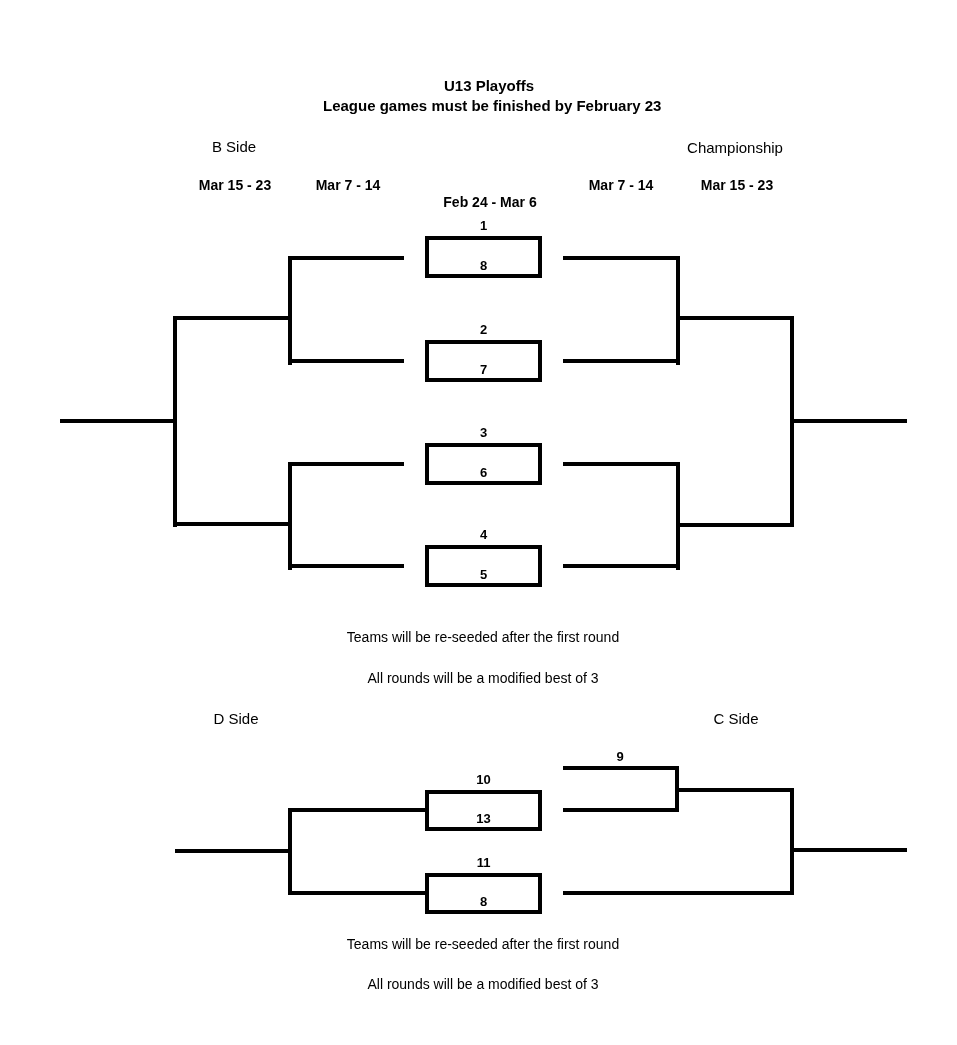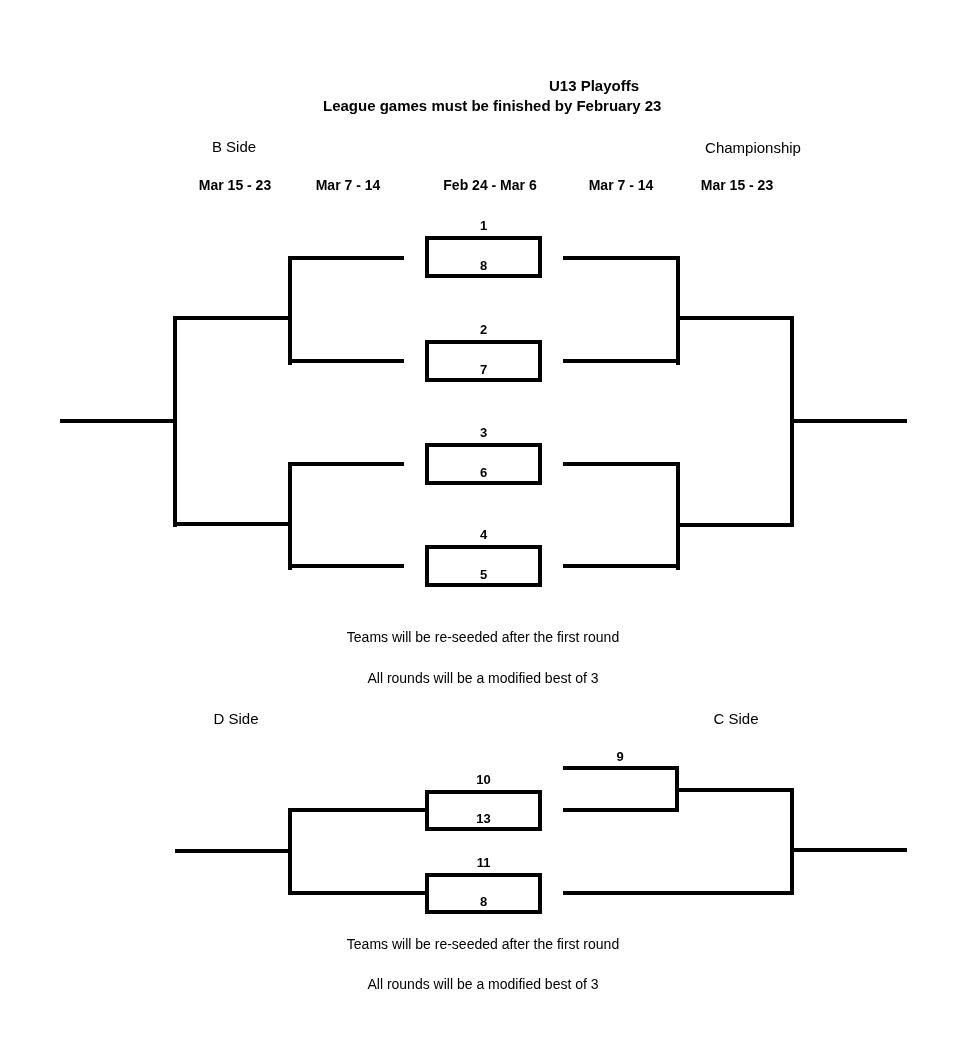--- a/index.html
+++ b/index.html
@@ -26,29 +26,29 @@
   .match-box { position: relative; border: 4px solid #000; height: 42px; box-sizing: border-box; }
   .match-box.short { height: 41px; text-decoration: underline; }
   .seed-bottom { position: absolute; left: 0; right: 0; bottom: 1px; text-align: center; font-size: 13px; font-weight: bold; }
   .bye-seed { position: absolute; text-align: center; font-size: 13px; font-weight: bold; }
 </style>
 </head>
 <body>
 
 <div class="sheet">
 
-  <div class="txt title-line" style="left:339px;width:300px;top:77px;text-align:right;">U13 Playoffs</div>
+  <div class="txt title-line" style="left:339px;width:300px;top:77px;">U13 Playoffs</div>
   <div class="txt title-line" style="left:323px;width:300px;top:97px;">League games must be finished by February 23</div>
 
   <div class="txt side-hdr" style="left:84px;width:300px;top:138px;">B Side</div>
-  <div class="txt side-hdr" style="left:603px;width:300px;top:139px;">Championship</div>
+  <div class="txt side-hdr" style="left:585px;width:300px;top:139px;">Championship</div>
 
   <div class="txt date-hdr" style="left:85px;width:300px;top:177px;">Mar 15 - 23</div>
   <div class="txt date-hdr" style="left:198px;width:300px;top:177px;">Mar 7 - 14</div>
-  <div class="txt date-hdr" style="left:340px;width:300px;top:177px;">Feb 24 - Mar 6</div>
+  <div class="txt date-hdr" style="left:340px;width:300px;top:194px;">Feb 24 - Mar 6</div>
   <div class="txt date-hdr" style="left:471px;width:300px;top:177px;">Mar 7 - 14</div>
   <div class="txt date-hdr" style="left:587px;width:300px;top:177px;">Mar 15 - 23</div>
 
   <div class="hl" style="left:60px;top:419px;width:115px;"></div>
   <div class="vl" style="left:173px;top:316px;height:211px;"></div>
   <div class="hl" style="left:173px;top:316px;width:119px;"></div>
   <div class="hl" style="left:173px;top:522px;width:119px;"></div>
   <div class="vl" style="left:288px;top:256px;height:109px;"></div>
   <div class="vl" style="left:288px;top:462px;height:108px;"></div>
   <div class="hl" style="left:288px;top:256px;width:116px;"></div>

